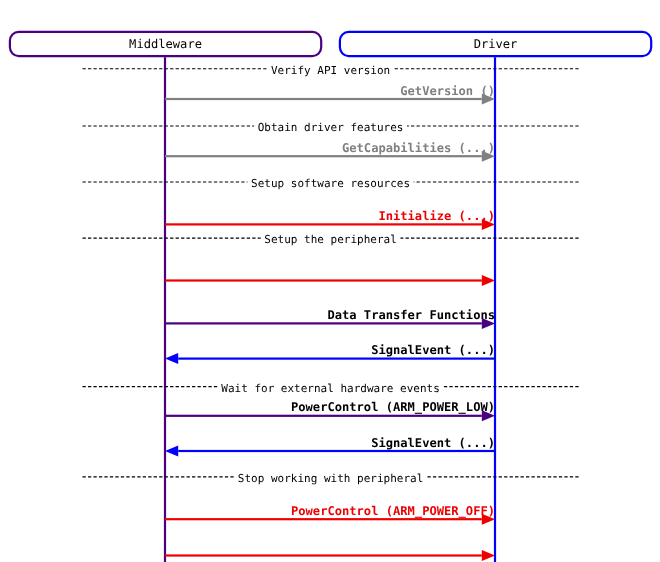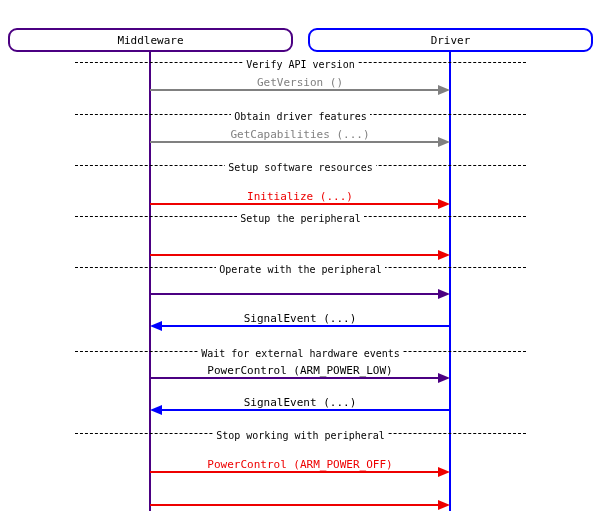--- a/index.html
+++ b/index.html
@@ -40,22 +40,22 @@
     border-top:1px dashed #000000;
   }
   .divider .dlabel {
     position:relative; background:#ffffff; padding:0 3px;
     font-size:10px; color:#000000; white-space:nowrap;
   }
 
   
   .msg-label {
     position:absolute; left:150px; width:300px;
-    text-align:center; font-size:11px; line-height:13px;
-    white-space:nowrap; z-index:2;
+    text-align:right; font-size:11px; line-height:13px;
+    white-space:nowrap; z-index:2;font-weight:bold;
   }
 
   
   .msg-line { position:absolute; height:2px; background:currentColor; z-index:2; }
   .dir-right { left:150px; width:288px; }
   .dir-right::after {
     content:""; position:absolute; right:-12px; top:-4px; width:0; height:0;
     border-top:5px solid transparent; border-bottom:5px solid transparent;
     border-left:12px solid currentColor;
   }
@@ -107,24 +107,21 @@
   </div>
   <div class="msg-label c-red" style="top:178px">Initialize (...)</div>
   <div class="msg-line dir-right c-red" style="top:191px"></div>
 
   <div class="divider" style="top:210px">
     <span class="dline"></span>
     <span class="dlabel">Setup the peripheral</span>
   </div>
   <div class="msg-line dir-right c-red" style="top:242px"></div>
 
-  <div class="divider" style="top:261px">
-    <span class="dline"></span>
-    <span class="dlabel">Operate with the peripheral</span>
-  </div>
+  <div class="msg-label c-black" style="top:280px">Data Transfer Functions</div>
   <div class="msg-line dir-right c-purple" style="top:293px"></div>
 
   <div class="msg-label c-black" style="top:312px">SignalEvent (...)</div>
   <div class="msg-line dir-left c-blue" style="top:325px"></div>
 
   <div class="divider" style="top:345px">
     <span class="dline"></span>
     <span class="dlabel">Wait for external hardware events</span>
   </div>
   <div class="msg-label c-black" style="top:364px">PowerControl (ARM_POWER_LOW)</div>

